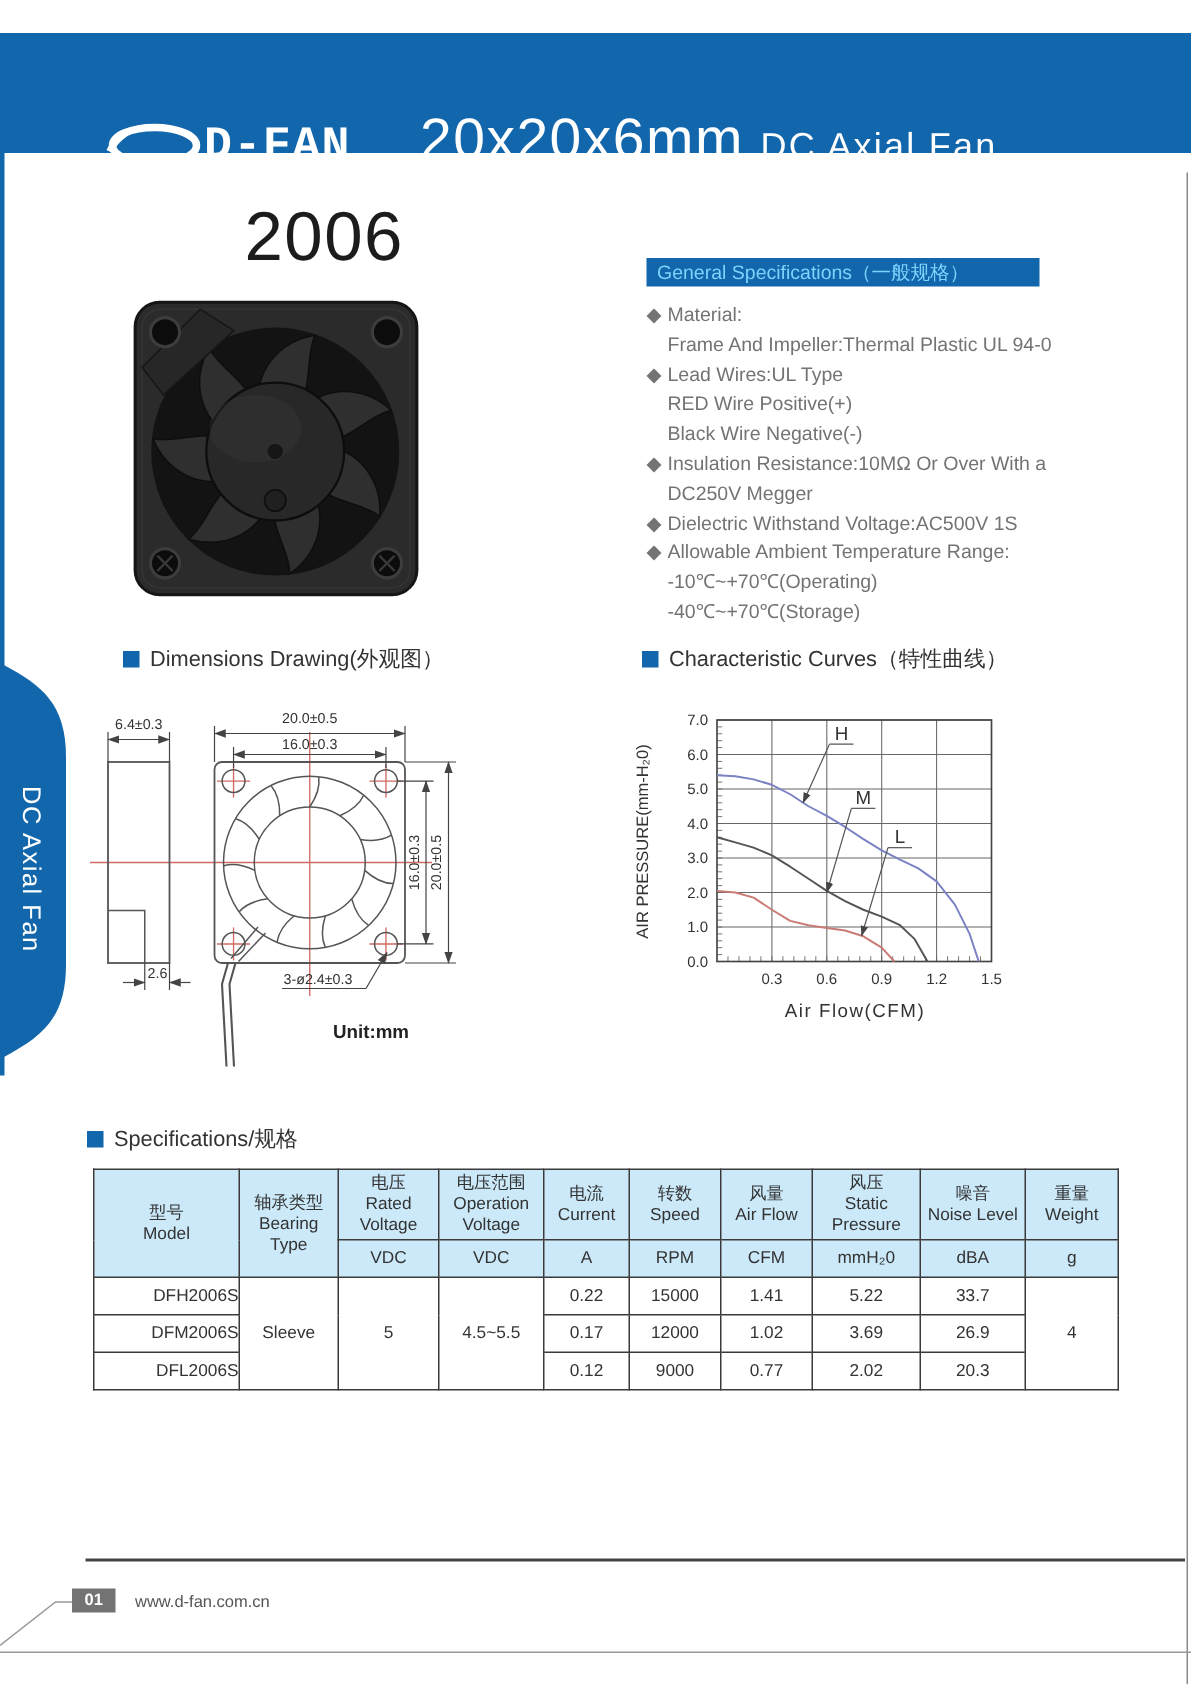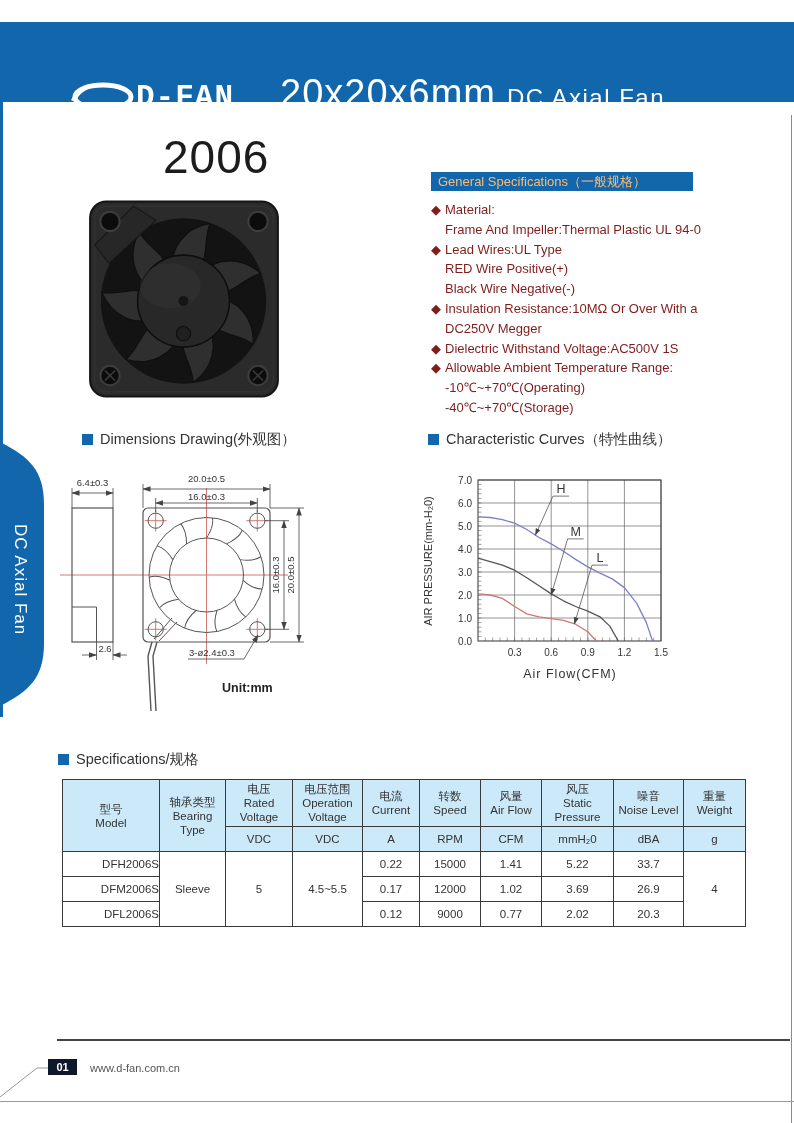--- a/index.html
+++ b/index.html
@@ -22,25 +22,25 @@
     display:flex; align-items:center; justify-content:center;
     writing-mode:vertical-rl; color:#fff; font-size:17px; letter-spacing:1px;
   }
   .page-edge { position:absolute; left:791px; top:115px; width:1px; height:1008px; background:#8a8a8a; }
   
   .model-number { position:absolute; left:137px; top:130px; font-size:46px; color:#1c1c1c; letter-spacing:1px;margin-left:26px; }
   .fan-photo { position:absolute; left:88px; top:200px; }
   
   .gs-panel { position:absolute; left:431px; top:172px; width:300px; }
   .gs-header {
-    width:255px; height:19px; background:#1266ab; color:#fdba74;
+    width:255px; height:19px; background:#1266ab; color:#7dd3fc;
     font-size:13px; line-height:19px; padding-left:7px;
   }
   .gs-items { margin-top:9px; }
-  .gs-line { font-size:13px; line-height:19.8px; color:#7f1d1d; white-space:nowrap; }
+  .gs-line { font-size:13px; line-height:19.8px; color:#737373; white-space:nowrap; }
   .gs-line .bullet { display:inline-block; width:14px; }
   
   .section-title { position:absolute; display:flex; align-items:center; font-size:14.5px; color:#333; }
   .section-title .sq { width:11px; height:11px; background:#1266ab; margin-right:7px; }
   
   .dims  { position:absolute; left:52px; top:468px; }
   .chart { position:absolute; left:418px; top:466px; }
   .dims text { font-family:"Liberation Sans",sans-serif; }
   .dimtext { font-size:9.5px; fill:#333; }
   .unittext { font-size:12.5px; fill:#222; font-weight:bold; }
@@ -60,21 +60,21 @@
   thead tr.hrow1 th { height:46px; }
   thead tr.unit-row th { height:24px; }
   th .cn,th .en { display:block; line-height:14px; }
   tbody td { height:24px; text-align:center; }
   td.model-cell { text-align:right; padding-left:8px; }
   
   .notes-rule { position:absolute; left:57px; top:1039px; width:733px; height:2px; background:#444; }
   .notes { position:absolute; left:57px; top:1045px; font-size:10.5px; color:#666; }
   .footer-diag { position:absolute; left:0; top:1060px; }
   .page-badge {
-    position:absolute; left:48px; top:1059px; width:29px; height:16px; background:#0f172a;
+    position:absolute; left:48px; top:1059px; width:29px; height:16px; background:#737373;
     color:#fff; font-size:11px; font-weight:bold; text-align:center; line-height:16px;
   }
   .site-url { position:absolute; left:90px; top:1062px; font-size:11px; color:#555; }
   .bottom-line { position:absolute; left:0; top:1101px; width:794px; height:1px; background:#999; }
 </style>
 </head>
 <body>
 
 <div class="page">
 

